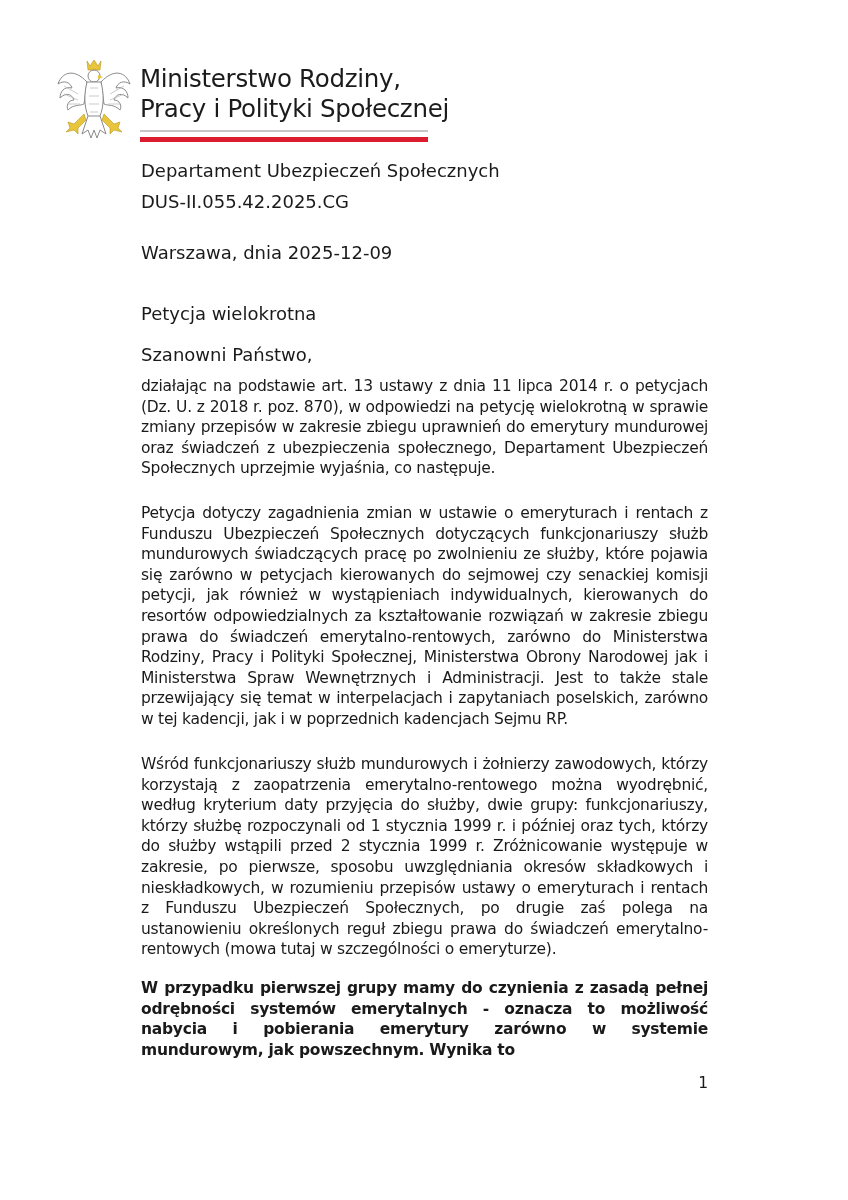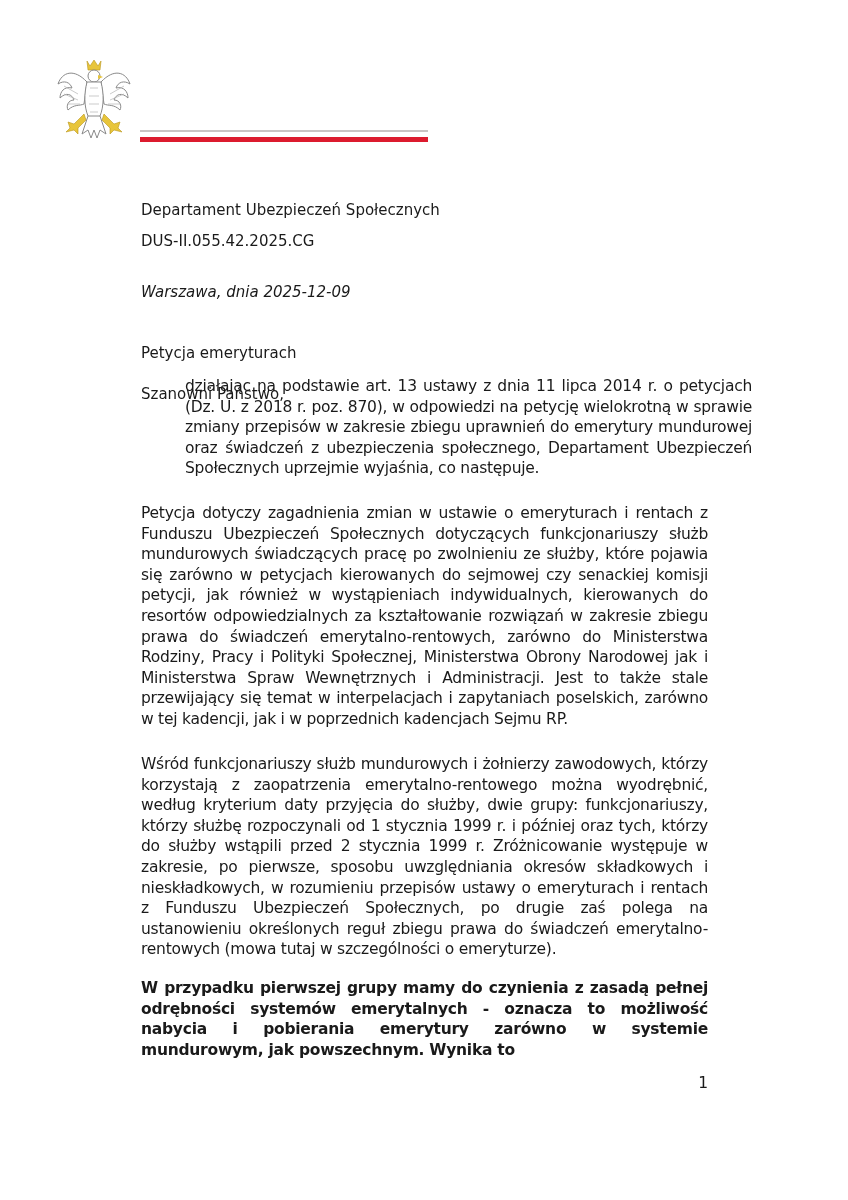--- a/index.html
+++ b/index.html
@@ -4,21 +4,21 @@
 <style>
   html, body { margin: 0; padding: 0; background: #ffffff; }
   body { width: 848px; height: 1200px; position: relative; overflow: hidden;
          font-family: "DejaVu Sans", "Liberation Sans", sans-serif; color: #1a1a1a; }
   .header { position: absolute; left: 54px; top: 58px; width: 380px; height: 90px; }
   .eagle { position: absolute; left: 0; top: 0; width: 80px; height: 84px; }
   .ministry-name { position: absolute; left: 86px; top: 6px; font-size: 24.5px; line-height: 30px;
                    color: #1b1b1b; letter-spacing: -0.3px; white-space: nowrap; }
   .rule-gray { position: absolute; left: 86px; top: 72px; width: 288px; height: 2px; background: #c9c4c4; }
   .rule-red { position: absolute; left: 86px; top: 79px; width: 288px; height: 5px; background: #dc1b2e; }
-  .meta-line { position: absolute; left: 141px; font-size: 15px; line-height: 20px; white-space: nowrap; margin-top: 39px; }
+  .meta-line { position: absolute; left: 141px; font-size: 18px; line-height: 20px; white-space: nowrap; }
   .para { position: absolute; left: 141px; width: 567px; font-size: 15.5px; line-height: 20.6px;
           text-align: justify; letter-spacing: -0.25px; }
   .page-number { position: absolute; left: 690px; top: 1074px; width: 18px; text-align: right;
                  font-size: 15.5px; }
 </style>
 </head>
 <body>
 
 <div class="header">
   <svg class="eagle" viewBox="0 0 80 84">
@@ -40,28 +40,32 @@
       <path d="M10,28 L24,36 M10,36 L24,42 M14,46 L26,46"></path>
       <path d="M70,28 L56,36 M70,36 L56,42 M66,46 L54,46"></path>
       <path d="M36,30 L44,30 M35,38 L45,38 M35,46 L45,46 M36,54 L44,54"></path>
     </g>
 
     <g fill="#e8c53a" stroke="#b8961c" stroke-width="0.6">
       <path d="M30,56 L20,66 L14,64 L16,70 L12,74 L20,72 L24,76 L24,70 L32,62 Z"></path>
       <path d="M50,56 L60,66 L66,64 L64,70 L68,74 L60,72 L56,76 L56,70 L48,62 Z"></path>
     </g>
   </svg>
+  <div class="ministry-name">
+    <div>Ministerstwo Rodziny,</div>
+    <div>Pracy i Polityki Społecznej</div>
+  </div>
   <div class="rule-gray"></div>
   <div class="rule-red"></div>
 </div>
 
 <div class="meta-line" style="top:161px;">Departament Ubezpieczeń Społecznych</div>
 <div class="meta-line" style="top:192px;">DUS-II.055.42.2025.CG</div>
-<div class="meta-line" style="top:243px;font-style:italic;">Warszawa, dnia 2025-12-09</div>
-<div class="meta-line" style="top:304px;">Petycja emeryturach</div>
+<div class="meta-line" style="top:243px;">Warszawa, dnia 2025-12-09</div>
+<div class="meta-line" style="top:304px;">Petycja wielokrotna</div>
 <div class="meta-line" style="top:345px;">Szanowni Państwo,</div>
 
-<div class="para" style="top:376px;margin-left:44px;">działając na podstawie art. 13 ustawy z dnia 11 lipca 2014 r. o petycjach (Dz. U. z 2018 r. poz. 870), w odpowiedzi na petycję wielokrotną w sprawie zmiany przepisów w zakresie zbiegu uprawnień do emerytury mundurowej oraz świadczeń z ubezpieczenia społecznego, Departament Ubezpieczeń Społecznych uprzejmie wyjaśnia, co następuje.</div>
+<div class="para" style="top:376px;">działając na podstawie art. 13 ustawy z dnia 11 lipca 2014 r. o petycjach (Dz. U. z 2018 r. poz. 870), w odpowiedzi na petycję wielokrotną w sprawie zmiany przepisów w zakresie zbiegu uprawnień do emerytury mundurowej oraz świadczeń z ubezpieczenia społecznego, Departament Ubezpieczeń Społecznych uprzejmie wyjaśnia, co następuje.</div>
 <div class="para" style="top:503px;">Petycja dotyczy zagadnienia zmian w ustawie o emeryturach i rentach z Funduszu Ubezpieczeń Społecznych dotyczących funkcjonariuszy służb mundurowych świadczących pracę po zwolnieniu ze służby, które pojawia się zarówno w petycjach kierowanych do sejmowej czy senackiej komisji petycji, jak również w wystąpieniach indywidualnych, kierowanych do resortów odpowiedzialnych za kształtowanie rozwiązań w zakresie zbiegu prawa do świadczeń emerytalno-rentowych, zarówno do Ministerstwa Rodziny, Pracy i Polityki Społecznej, Ministerstwa Obrony Narodowej jak i Ministerstwa Spraw Wewnętrznych i Administracji. Jest to także stale przewijający się temat w interpelacjach i zapytaniach poselskich, zarówno w tej kadencji, jak i w poprzednich kadencjach Sejmu RP.</div>
 <div class="para" style="top:754px;">Wśród funkcjonariuszy służb mundurowych i żołnierzy zawodowych, którzy korzystają z zaopatrzenia emerytalno-rentowego można wyodrębnić, według kryterium daty przyjęcia do służby, dwie grupy: funkcjonariuszy, którzy służbę rozpoczynali od 1 stycznia 1999 r. i później oraz tych, którzy do służby wstąpili przed 2 stycznia 1999 r. Zróżnicowanie występuje w zakresie, po pierwsze, sposobu uwzględniania okresów składkowych i nieskładkowych, w rozumieniu przepisów ustawy o emeryturach i rentach z Funduszu Ubezpieczeń Społecznych, po drugie zaś polega na ustanowieniu określonych reguł zbiegu prawa do świadczeń emerytalno-rentowych (mowa tutaj w szczególności o emeryturze).</div>
 <div class="para" style="top:978px;font-weight:bold;">W przypadku pierwszej grupy mamy do czynienia z zasadą pełnej odrębności systemów emerytalnych - oznacza to możliwość nabycia i pobierania emerytury zarówno w systemie mundurowym, jak powszechnym. Wynika to</div>
 
 <div class="page-number">1</div>
 
 </body></html>

